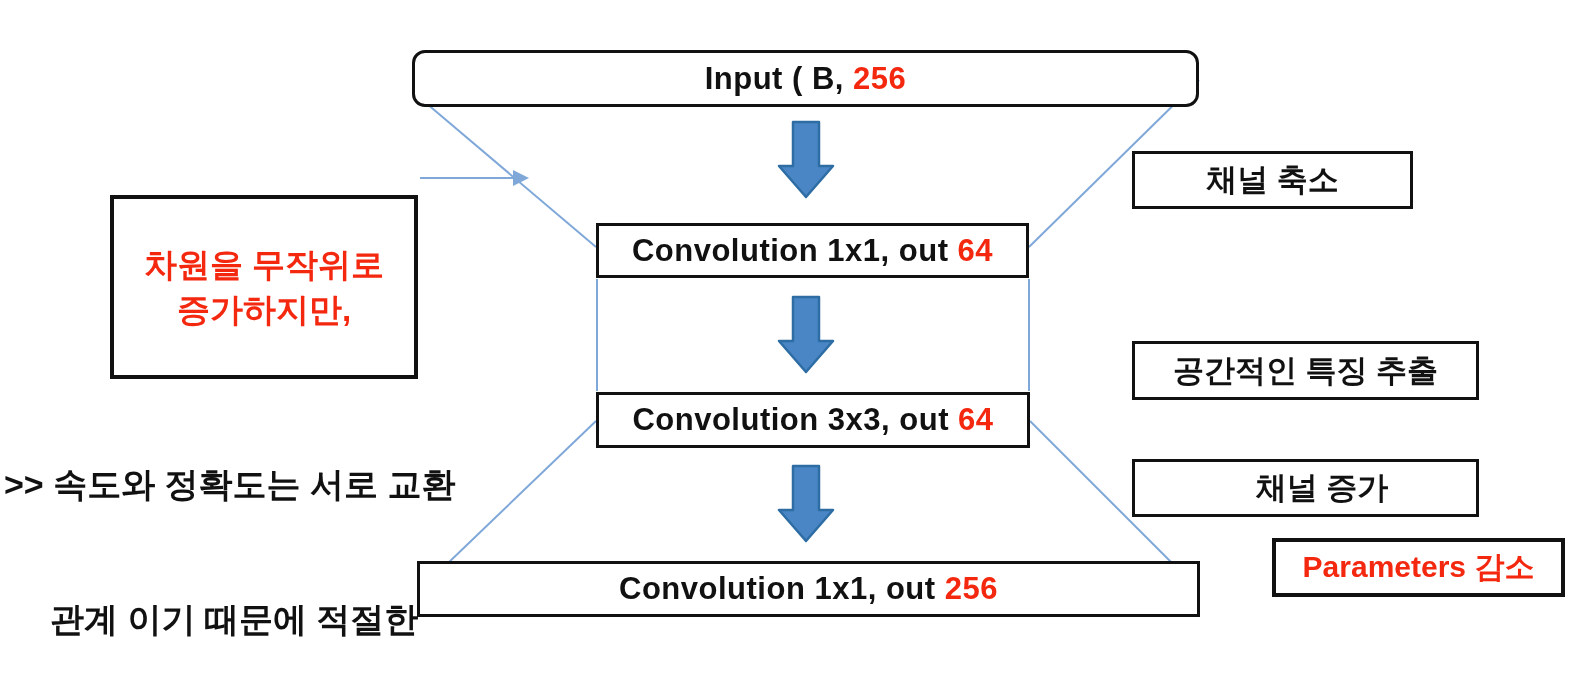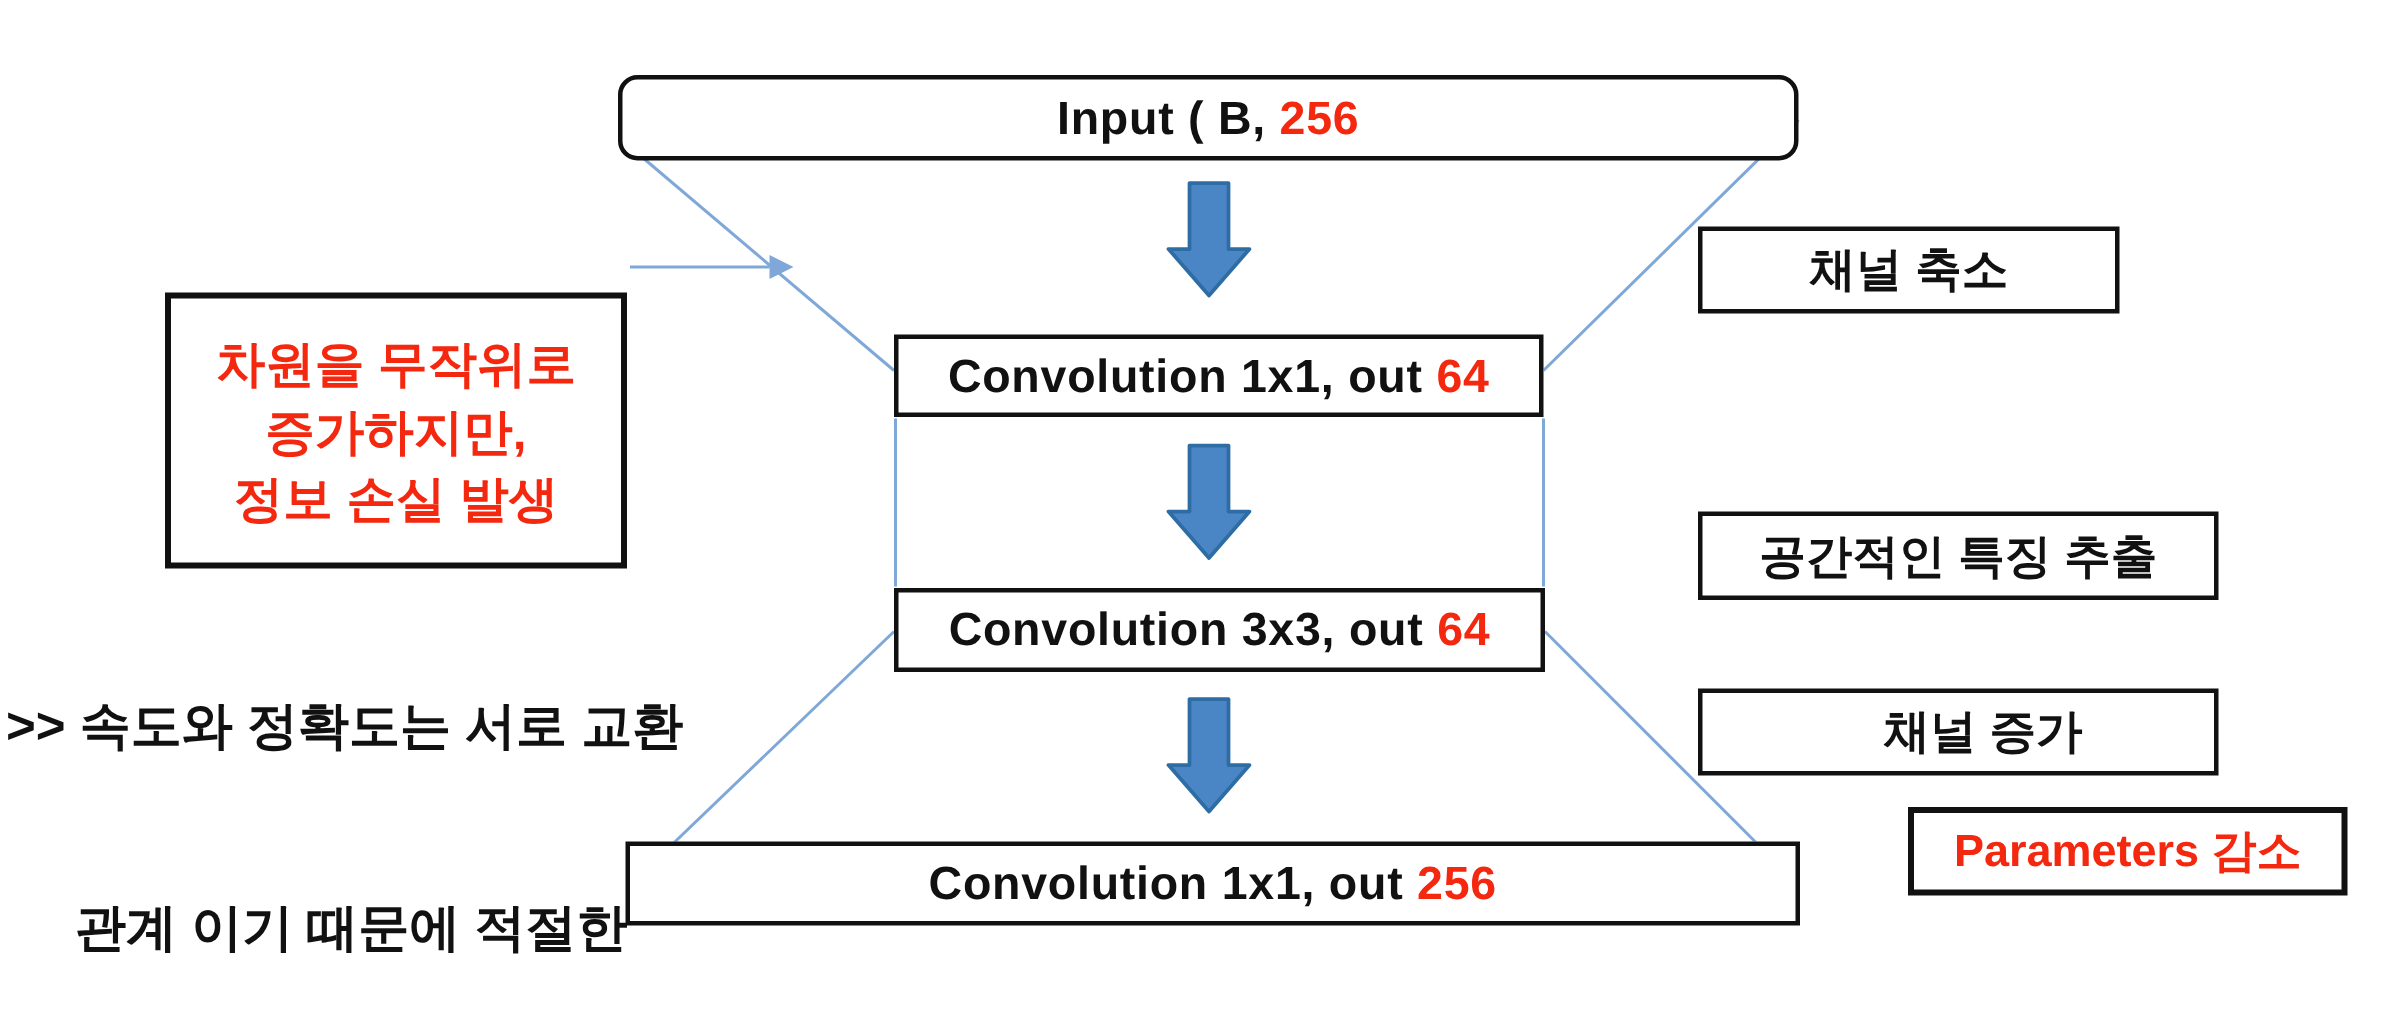--- a/index.html
+++ b/index.html
@@ -125,21 +125,20 @@
     <span>채널 증가</span>
   </div>
 
   <div class="box" id="params-box" style="left:1272px; top:538px; width:293px; height:59px;">
     <span>Parameters 감소</span>
   </div>
 
   <div class="box" id="annotation-box" style="left:110px; top:151px; width:308px; height:184px;margin-top:44px;">
     <div>차원을 무작위로</div>
     <div>증가하지만,</div>
-    <div>정보 손실 발생</div>
   </div>
 
   <div id="note-block">
     <div>&gt;&gt; 속도와 정확도는 서로 교환</div>
     <div class="indent">관계 이기 때문에 적절한</div>
     
   </div>
 
 </div>
 

